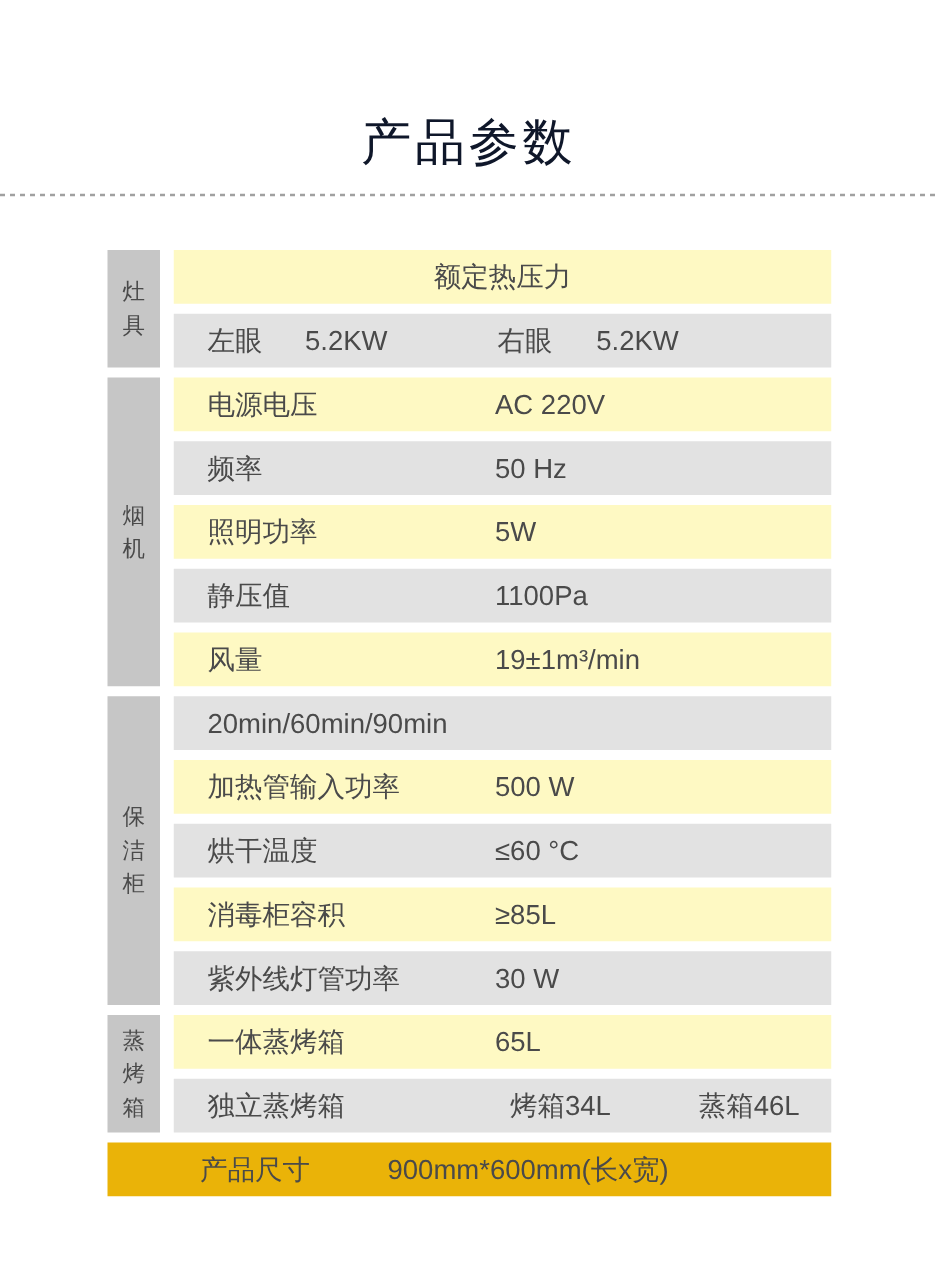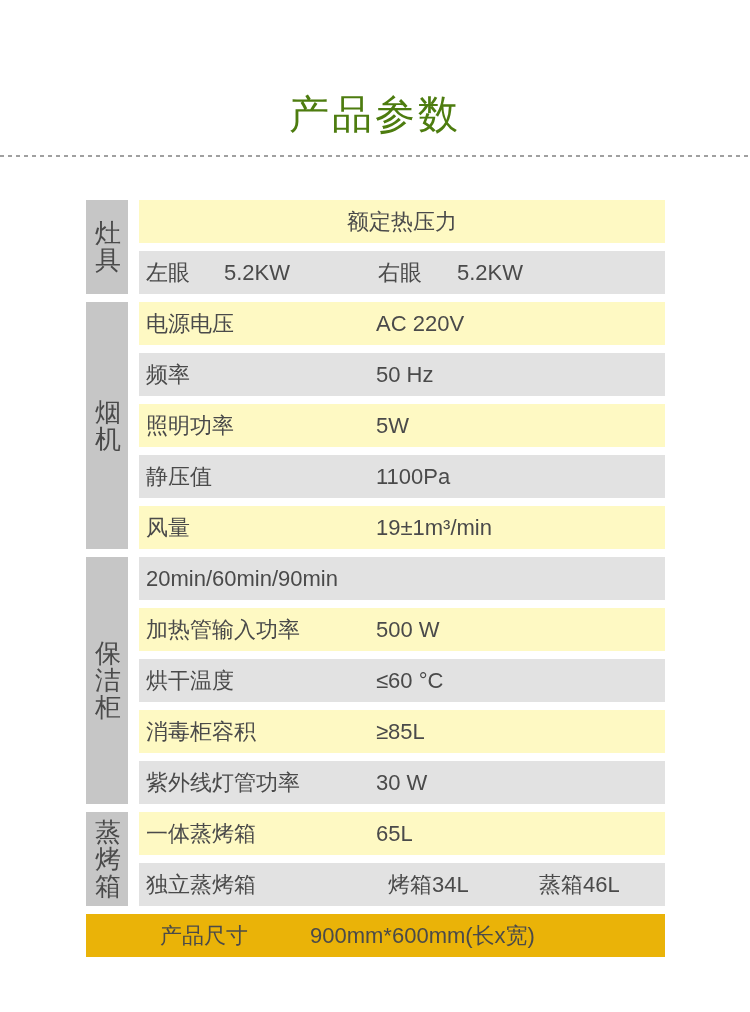--- a/index.html
+++ b/index.html
@@ -16,21 +16,21 @@
   }
   .page-title {
     margin: 0;
     padding-top: 92px;
     height: 44px;
     line-height: 44px;
     text-align: center;
     font-size: 40px;
     font-weight: 400;
     letter-spacing: 3px;
-    color: #4d7c0f;
+    color: #0f172a;
   }
   .dotted-divider {
     height: 2px;
     margin-top: 19px;
     background: repeating-linear-gradient(90deg, #a0a0a0 0 4px, transparent 4px 8px);
   }
   .spec-table {
     margin: 43px 85px 0 86px; 
   }
   .section {
@@ -42,21 +42,21 @@
     flex: 0 0 42px;
     margin-right: 11px;
     background: #c6c6c6;
     display: flex;
     align-items: center;
     justify-content: center;
   }
   .cat-label {
     display: block;
     width: 24px;
-    font-size: 26px;
+    font-size: 18px;
     line-height: 27px;
     text-align: center;
     word-break: break-all;
     color: #4a4a4a;
   }
   .rows {
     flex: 1 1 auto;
     min-width: 0;
   }
   .row {
@@ -65,21 +65,21 @@
     display: flex;
     align-items: center;
     font-size: 22px;
     color: #4a4a4a;
     white-space: nowrap;
   }
   .rows .row:last-child { margin-bottom: 0; }
   .shade-dark  { background: #fef9c3; }
   .shade-light { background: #e2e2e2; }
   .row.header { justify-content: center; }
-  .row.standard { padding-left: 7px; }
+  .row.standard { padding-left: 27px; }
   .spec-label   { width: 230px; flex: 0 0 230px; }
   .pair-label-1 { width: 78px;  flex: 0 0 78px; }
   .pair-value-1 { width: 154px; flex: 0 0 154px; }
   .pair-label-2 { width: 79px;  flex: 0 0 79px; }
   .multi-value-1 { width: 151px; flex: 0 0 151px; margin-left: 12px; }
   .footer-row {
     height: 43px;
     display: flex;
     align-items: center;
     padding-left: 74px;

